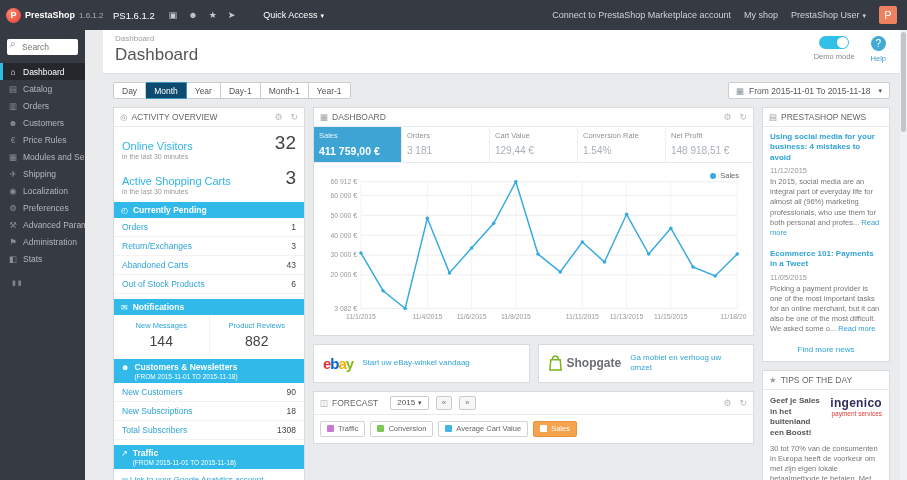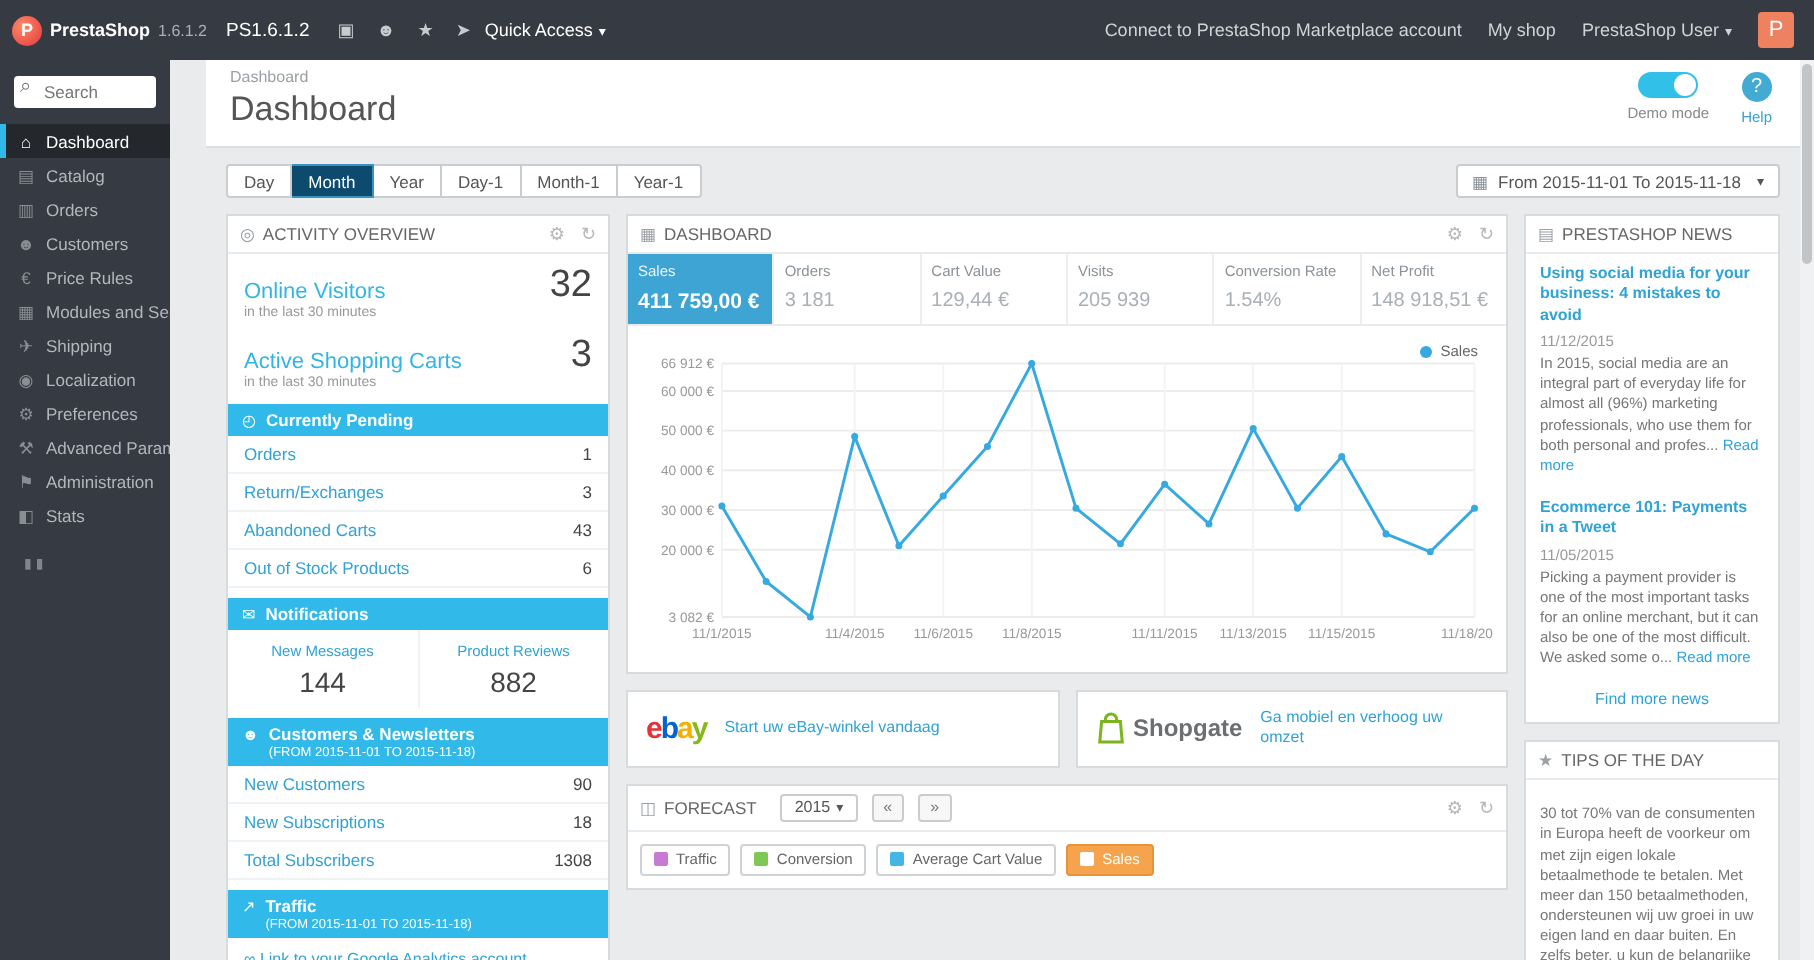--- a/index.html
+++ b/index.html
@@ -11,21 +11,21 @@
     display:flex; align-items:center; color:#fff; z-index:30; }
   .brand { width:103px; display:flex; align-items:center; gap:4px; padding-left:6px; flex-shrink:0; }
   .logo-circle { width:15px; height:15px; border-radius:50%; flex-shrink:0;
     background:radial-gradient(circle at 35% 35%, #ff8a65, #e2383f);
     color:#fff; font-size:9px; font-weight:bold; text-align:center; line-height:15px; }
   .brand-name { font-size:9px; font-weight:bold; white-space:nowrap; }
   .brand-ver { font-size:8px; color:#aab0b6; }
   .shop-tag { font-size:9.5px; margin-left:10px; white-space:nowrap; }
   .tb-icons { display:flex; gap:11px; margin-left:14px; color:#c7cbce; font-size:9px; }
   .tb-icons span { cursor:pointer; }
-  .quick-access { font-size:9px; margin-left:7px; cursor:pointer; white-space:nowrap; }
+  .quick-access { font-size:9px; margin-left:28px; cursor:pointer; white-space:nowrap; }
   .tb-right { margin-left:auto; display:flex; align-items:center; gap:13px; font-size:9px;
     color:#d0d3d6; padding-right:10px; }
   .tb-right .lnk { cursor:pointer; white-space:nowrap; }
   .avatar { width:18px; height:18px; border-radius:2px; background:#ee8160; color:#fff;
     font-size:11px; text-align:center; line-height:18px; }
   .caret::after { content:"▾"; font-size:7px; margin-left:3px; }
 
   
   .sidebar { position:absolute; top:30px; left:0; width:85px; bottom:0; background:#363a42; z-index:20; }
   .search-wrap { margin:6px 7px 8px; position:relative; }
@@ -387,24 +387,20 @@
             <div class="sl">Sales</div>
             <div class="sv">411 759,00 €</div>
           </div>
           <div class="stat">
             <div class="sl">Orders</div>
             <div class="sv">3 181</div>
           </div>
           <div class="stat">
             <div class="sl">Cart Value</div>
             <div class="sv">129,44 €</div>
-          </div>
-          <div class="stat">
-            <div class="sl">Visits</div>
-            <div class="sv">205 939</div>
           </div>
           <div class="stat">
             <div class="sl">Conversion Rate</div>
             <div class="sv">1.54%</div>
           </div>
           <div class="stat">
             <div class="sl">Net Profit</div>
             <div class="sv">148 918,51 €</div>
           </div>
         </div>
@@ -536,20 +532,27 @@
         </div>
         <span class="find-more">Find more news</span>
       </div>
 
       <div class="panel">
         <div class="panel-h">
           <span class="ph-icon icon-tip"></span>
           <span>TIPS OF THE DAY</span>
         </div>
         <div class="tips-body">
+          <div class="tips-head">
+            <div class="tips-headline">Geef je Sales in het buitenland een Boost!</div>
+            <div class="ingenico">
+              <div class="ing-name">ingenico</div>
+              <div class="ing-tag">payment services</div>
+            </div>
+          </div>
           <div class="tips-text">30 tot 70% van de consumenten in Europa heeft de voorkeur om met zijn eigen lokale betaalmethode te betalen. Met meer dan 150 betaalmethoden, ondersteunen wij uw groei in uw eigen land en daar buiten. En zelfs beter, u kun de belangrijke betaalmethoden activeren met een...</div>
         </div>
       </div>
     </div>
   </div>
 </div>
 
 <div class="scrollbar">
   <div class="scroll-thumb"></div>
 </div>

